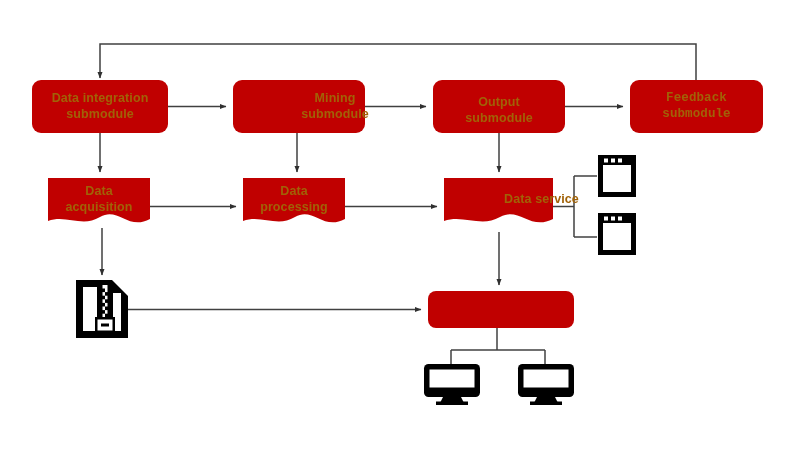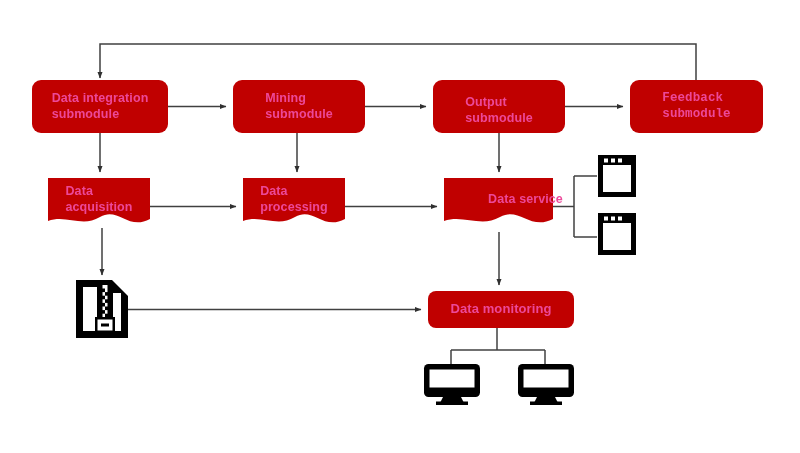--- a/index.html
+++ b/index.html
@@ -22,21 +22,22 @@
     left: 0;
     top: 0;
     width: 800px;
     height: 453px;
   }
   .node-label {
     position: absolute;
     display: flex;
     align-items: center;
     justify-content: center;
-    color: #ec4899;
+    text-align: center;
+    color: #a16207;
     font-weight: bold;
     font-size: 12.5px;
     line-height: 1.25;
     letter-spacing: 0.1px;
     pointer-events: none;
     white-space: pre-line;
   }
 </style>
 </head>
 <body>
@@ -147,32 +148,31 @@
       <rect x="518" y="364" width="56" height="33" rx="4.5" ry="4.5" fill="#000000"></rect>
       <rect x="523.5" y="369.5" width="45" height="18" fill="#ffffff"></rect>
       <path d="M538,395 L554,395 L558,403 L534,403 Z" fill="#000000"></path>
       <rect x="530" y="401.5" width="32" height="3.5" fill="#000000"></rect>
     </g>
   </svg>
 
   <div class="node-label" style="left:32px; top:80px; width:136px; height:53px;">Data integration
 submodule</div>
 
-  <div class="node-label" style="left:233px; top:80px; width:132px; height:53px;">Mining
+  <div class="node-label" style="left:233px; top:80px; width:132px; height:53px;padding-left:36px;">Mining
 submodule</div>
 
   <div class="node-label" style="left:433px; top:80px; width:132px; height:62px;">Output
 submodule</div>
 
   <div class="node-label" style="left:630px; top:80px; width:133px; height:53px;font-family:Liberation Mono, monospace;">Feedback
 submodule</div>
 
   <div class="node-label" style="left:48px; top:178px; width:102px; height:44px;">Data
 acquisition</div>
 
   <div class="node-label" style="left:243px; top:178px; width:102px; height:44px;">Data
 processing</div>
 
-  <div class="node-label" style="left:448px; top:178px; width:109px; height:44px;padding-left:23px;">Data service</div>
+  <div class="node-label" style="left:464px; top:178px; width:109px; height:44px;padding-left:23px;">Data service</div>
 
-  <div class="node-label" style="left:428px; top:291px; width:146px; height:37px; font-size:13px;">Data monitoring</div>
 
 </div>
 
 </body></html>

